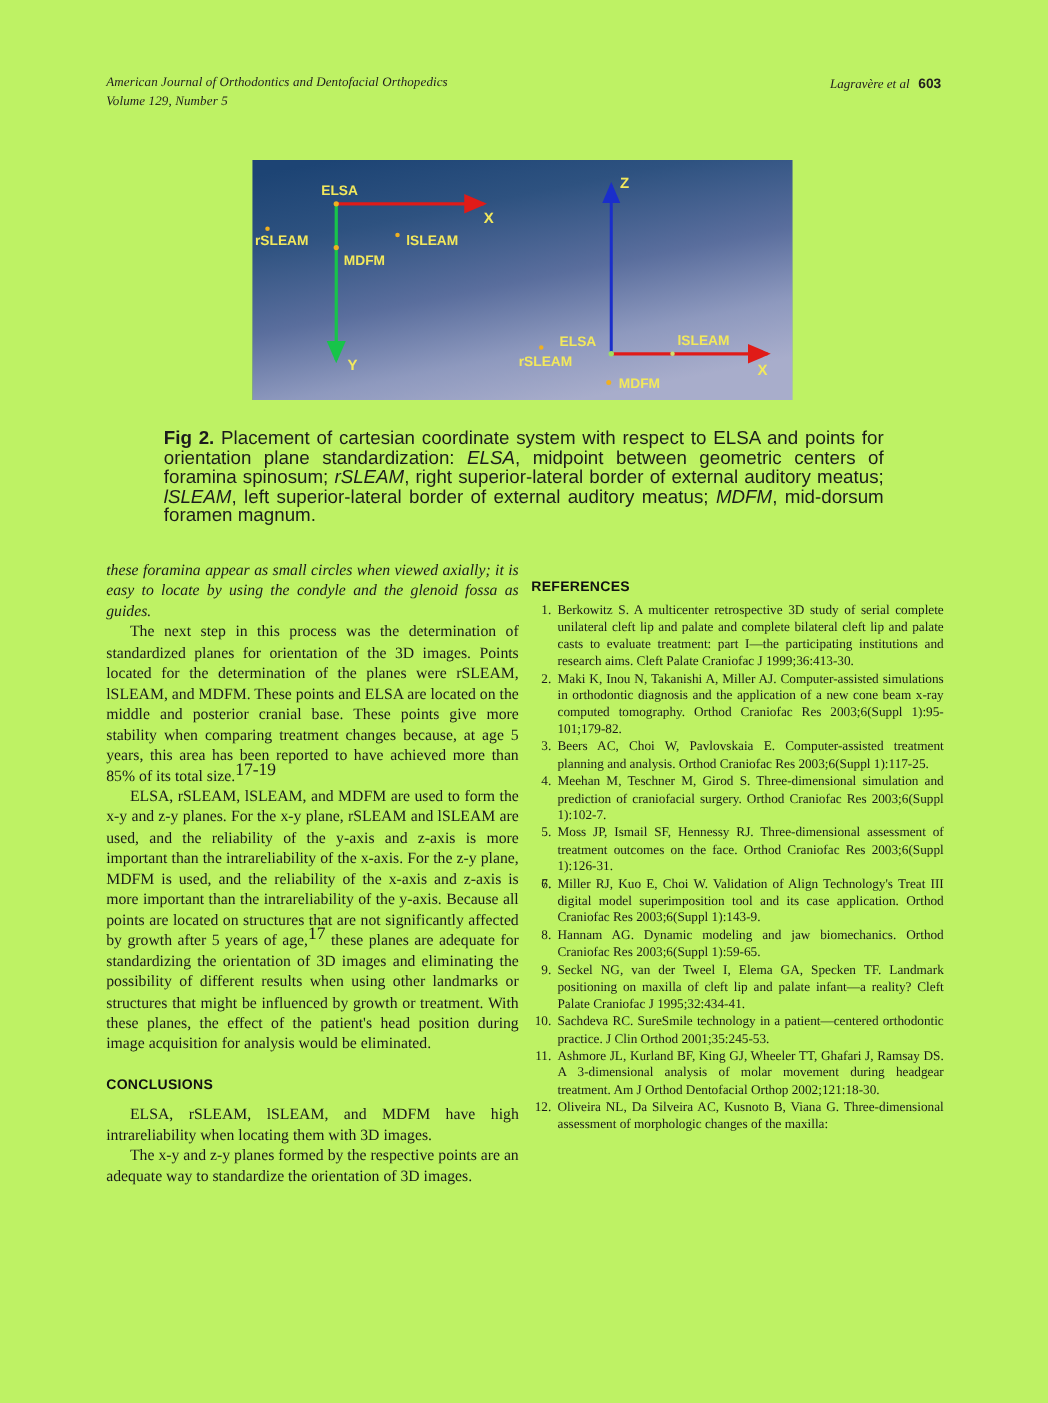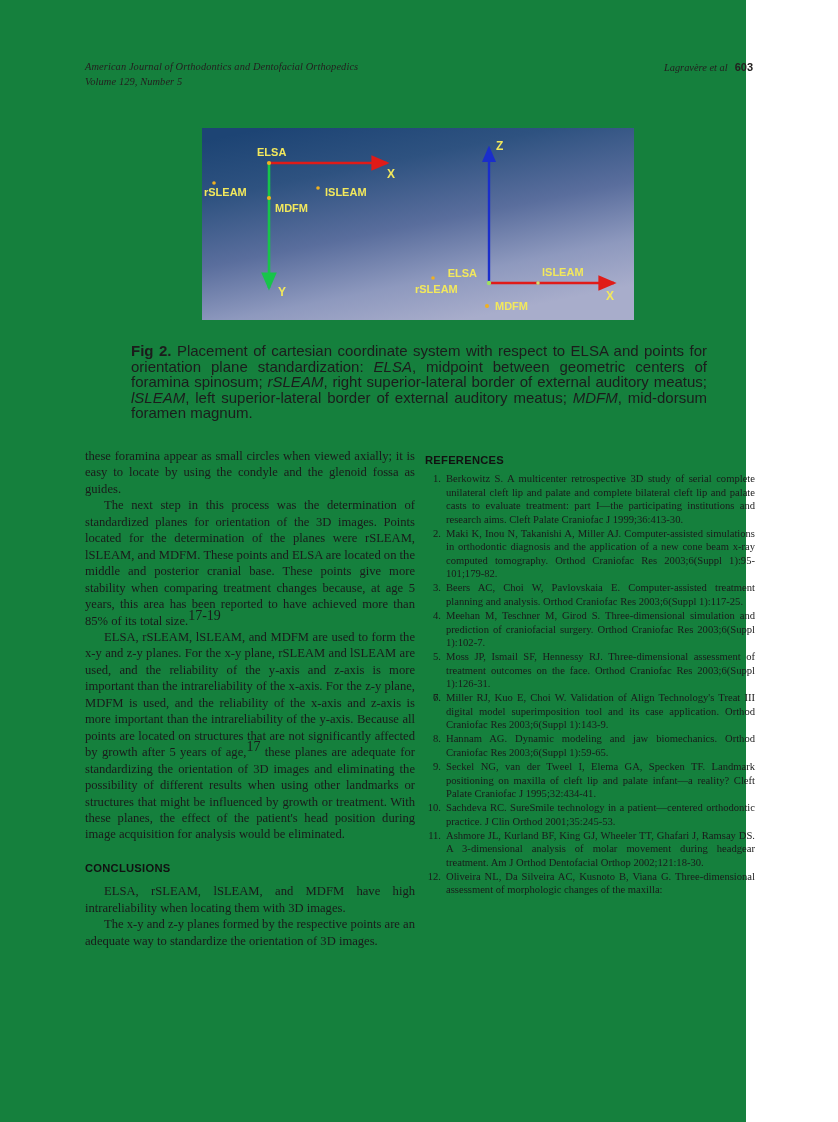--- a/index.html
+++ b/index.html
@@ -12,23 +12,23 @@
     height: 1122px;
     position: relative;
     font-family: "Liberation Serif", serif;
     color: #1a1a1a;
     overflow: hidden;
   }
 
   .page {
     position: absolute;
     left: 0; top: 0;
-    width: 746px;
+    width: 838px;
     height: 1122px;
-    background: #15803d;
+    background: #bef264;
   }
 
   
   .running-head {
     position: absolute;
     left: 85px;
     top: 60px;
     width: 668px;
     height: 34px;
   }
@@ -117,37 +117,37 @@
     font-size: 12.6px;
     line-height: 16.45px;
     text-align: justify;
     color: #1a1a1a;
     hyphens: manual;
   }
   .bodytext p {
     margin: 0;
     text-indent: 19px;
   }
-  .bodytext p.noindent { text-indent: 0; }
+  .bodytext p.noindent { text-indent: 0; font-style: italic; }
   sup {
     font-size: 14px;
     vertical-align: super;
     line-height: 0;
   }
 
   h2.section-head {
     font-family: "Liberation Sans", sans-serif;
     font-size: 11.2px;
     font-weight: bold;
     letter-spacing: 0.25px;
     color: #111;
     margin: 17px 0 7px 0;
   }
   h2.refs-head {
-    margin-top: 6px;
+    margin-top: 16px;
     margin-bottom: 6px;
   }
 
   
   ol.reflist {
     margin: 0;
     padding: 0;
     list-style: none;
     font-family: "Liberation Serif", serif;
     font-size: 10.6px;

